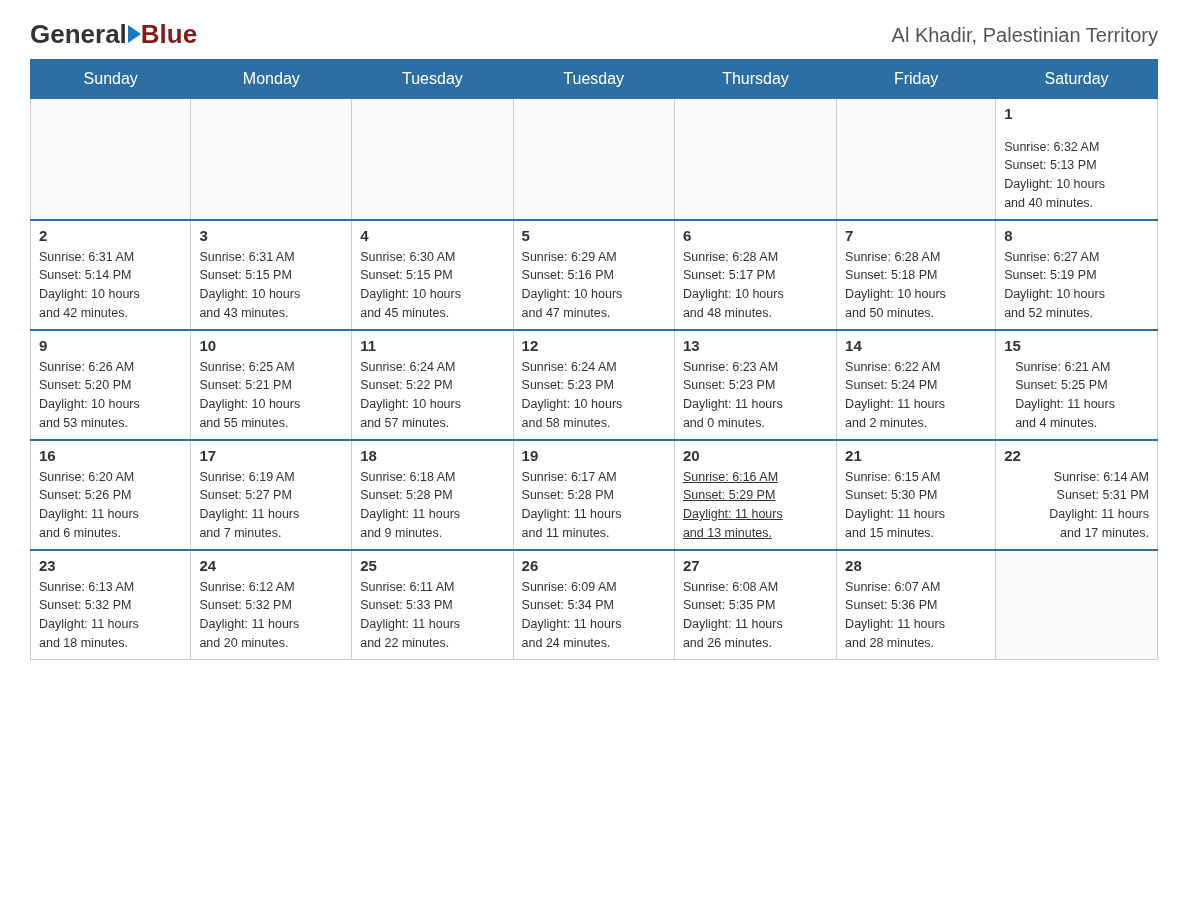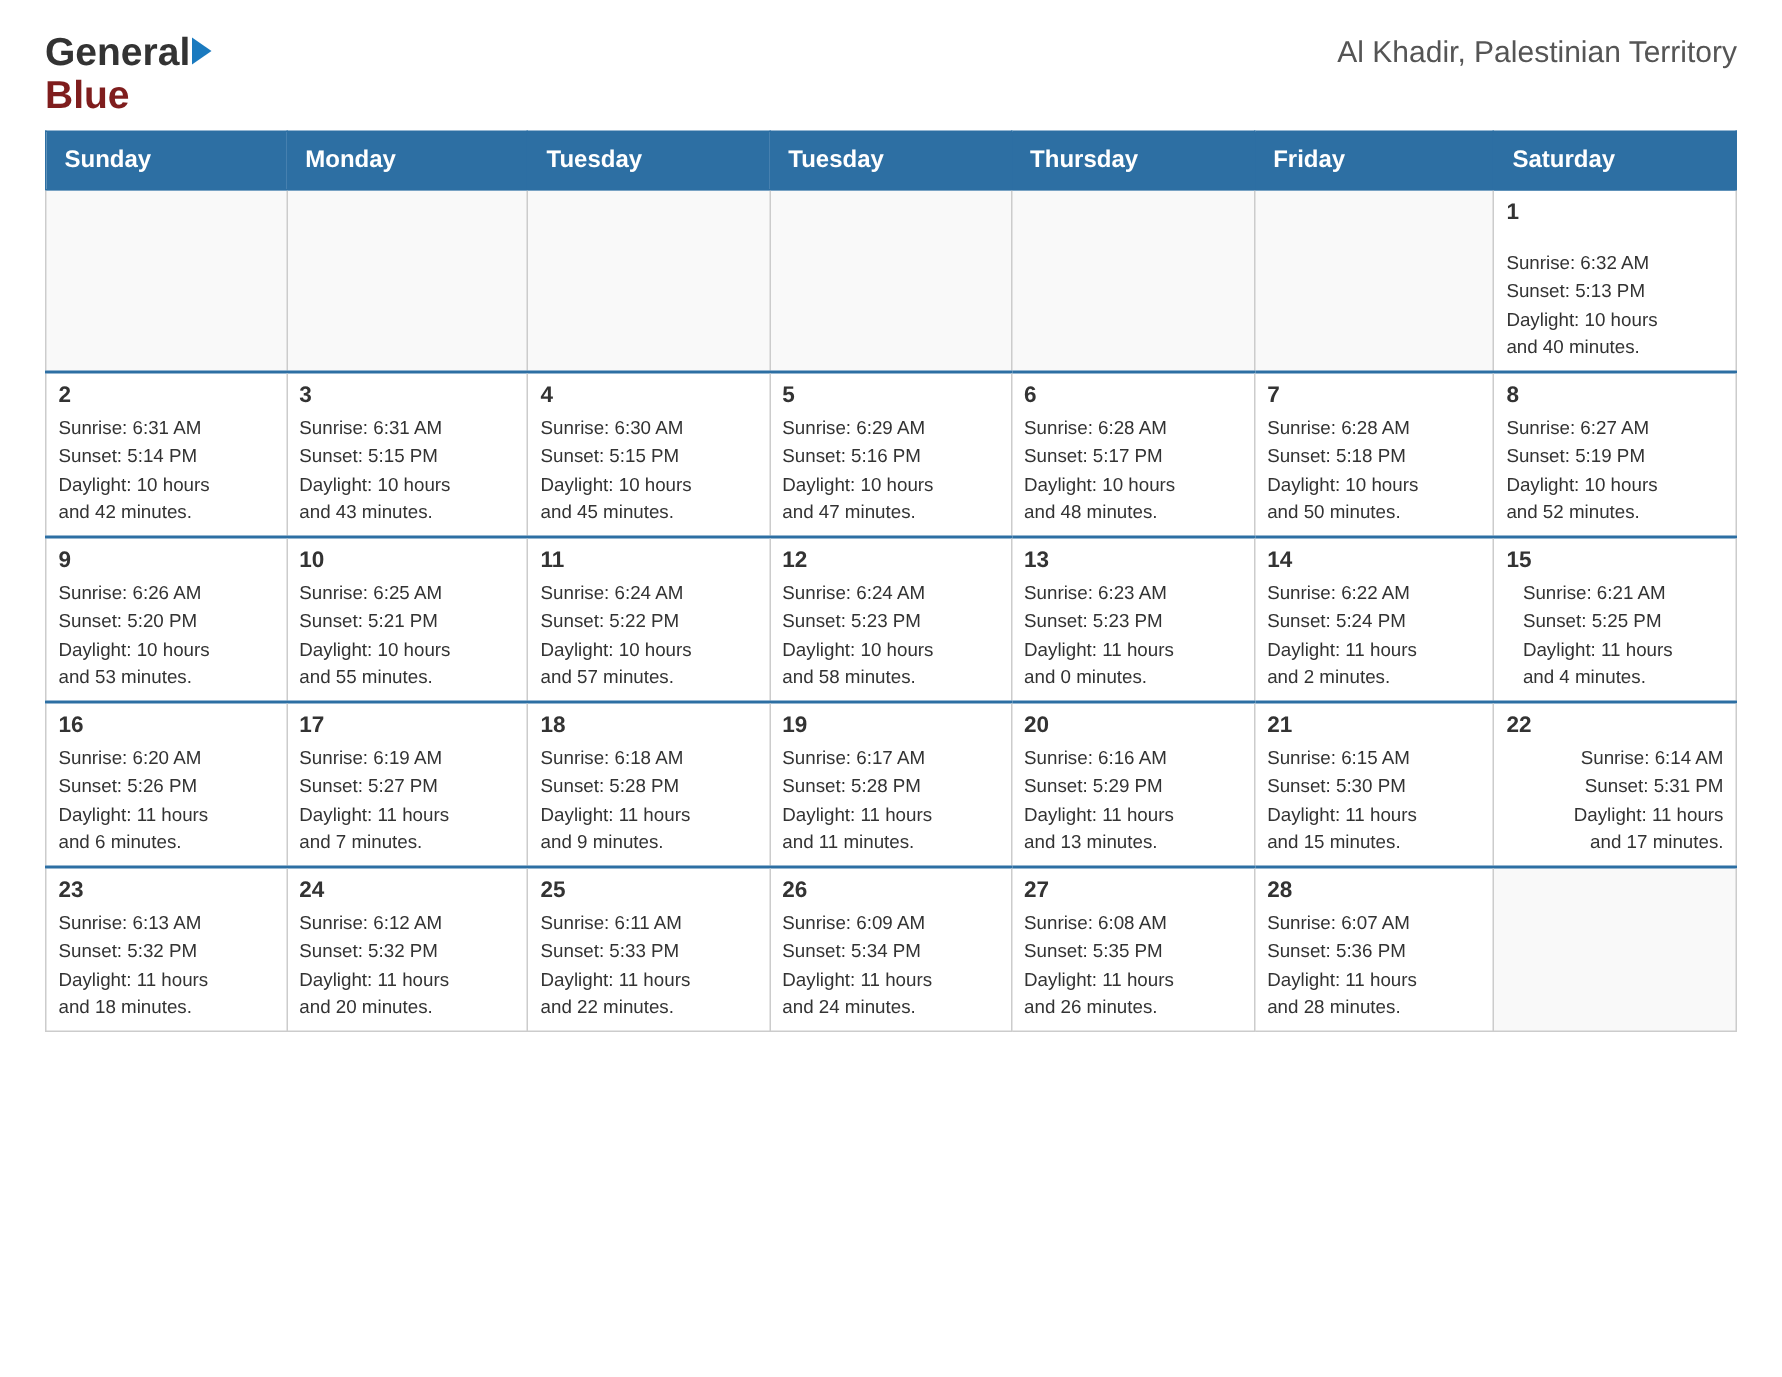--- a/index.html
+++ b/index.html
@@ -11,25 +11,26 @@
       min-height: 918px;
     }
     .header {
       display: flex;
       justify-content: space-between;
       align-items: flex-start;
       margin-bottom: 10px;
     }
     .logo {
       display: flex;
-      flex-direction: column;
+      flex-direction: row;
       font-size: 22px;
       font-weight: bold;
       color: #333;
       line-height: 1.1;
+      text-align: center;
     }
     .title-block {
       text-align: right;
     }
     .main-title {
       font-size: 42px;
       font-weight: bold;
       color: #222;
     }
     .subtitle {
@@ -38,24 +39,24 @@
       margin-top: 4px;
     }
     .calendar {
       width: 100%;
       border-collapse: collapse;
       margin-top: 10px;
     }
     .calendar thead tr th {
       background-color: #2d6fa3;
       color: #fff;
-      padding: 10px 12px;
-      text-align: left;
+      padding: 10px 24px;
+      text-align: center;
       font-size: 16px;
-      font-weight: bold;
+      font-weight: normal;
       border: 1px solid #2d6fa3;
     }
     .calendar tbody tr td {
       border: 1px solid #ccc;
       vertical-align: top;
       padding: 6px 8px;
       width: 170px;
       min-height: 110px;
       font-size: 13px;
       color: #333;
@@ -274,21 +275,21 @@
         </td>
         <td>
           <span class="day-number">19</span>
           <div class="day-info" style="white-space: pre-line;">Sunrise: 6:17 AM
 Sunset: 5:28 PM
 Daylight: 11 hours
 and 11 minutes.</div>
         </td>
         <td>
           <span class="day-number">20</span>
-          <div class="day-info" style="white-space: pre-line;">Sunrise: 6:16 AM
+          <div class="day-info" style="white-space: pre-line; text-decoration: underline;">Sunrise: 6:16 AM
 Sunset: 5:29 PM
 Daylight: 11 hours
 and 13 minutes.</div>
         </td>
         <td>
           <span class="day-number">21</span>
           <div class="day-info" style="white-space: pre-line;">Sunrise: 6:15 AM
 Sunset: 5:30 PM
 Daylight: 11 hours
 and 15 minutes.</div>

